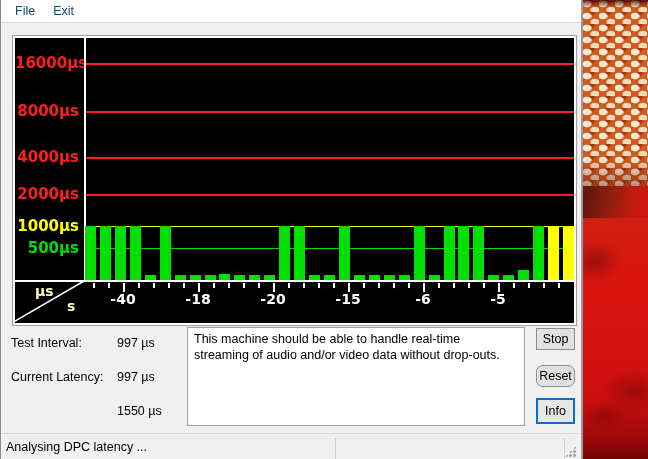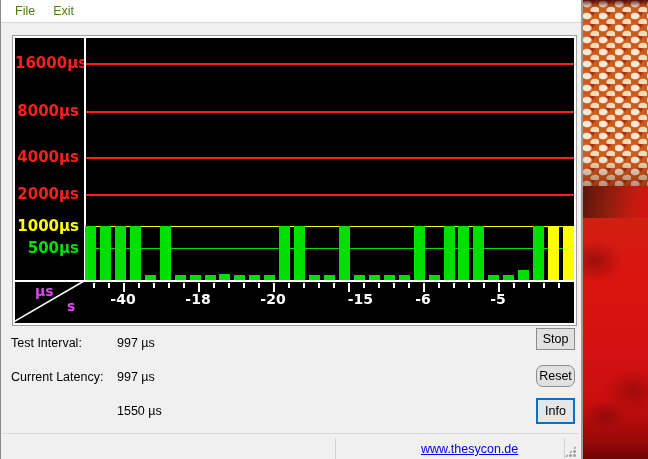--- a/index.html
+++ b/index.html
@@ -6,37 +6,37 @@
   html,body { width:648px; height:459px; }
   body { font-family:"Liberation Sans", sans-serif; background:#f0f0f0; }
   #screen { position:relative; width:648px; height:459px; overflow:hidden; background:#f0f0f0; }
 
   
   #appwin { position:absolute; left:0; top:0; width:583px; height:459px; background:#f0f0f0;
             border-left:1px solid #8a8a8a; border-right:2px solid #9a9a9a; }
 
   #menubar { position:absolute; left:0; top:0; right:0; height:23px; background:#ffffff;
              border-bottom:1px solid #d7d7d7; display:flex; align-items:center; padding-left:5px; }
-  .menu-item { padding:2px 9px; font-size:12.5px; color:#4d7c0f; cursor:default; }
+  .menu-item { padding:2px 9px; font-size:12.5px; color:#0c4a6e; cursor:default; }
 
   
   #chart-frame { position:absolute; left:11px; top:35px; width:565px; height:291px;
                  border:1px solid #9e9e9e; background:#ffffff; padding:2px; }
   #plot-area { position:relative; width:100%; height:100%; background:#000; overflow:hidden; }
 
   .gridline { position:absolute; left:71px; right:0; }
   .gridline-label { position:absolute; left:0; width:64px; text-align:right;
                     font-family:"DejaVu Sans", sans-serif; font-weight:bold; font-size:15px; line-height:16px; }
   .axis-v { position:absolute; left:69px; top:0; width:2px; height:244px; background:#fff; }
   .axis-h { position:absolute; left:0; right:0; top:242px; height:2px; background:#fff; }
   .bar { position:absolute; width:11px; }
   .x-tick { position:absolute; width:2px; background:#fff; top:245px; }
   .x-tick-label { position:absolute; top:253px; width:34px; text-align:center; color:#fff;
                   font-family:"DejaVu Sans", sans-serif; font-weight:bold; font-size:14px; }
-  .corner-unit { position:absolute; color:#d946ef; font-family:"DejaVu Sans", sans-serif;
+  .corner-unit { position:absolute; color:#fef9c3; font-family:"DejaVu Sans", sans-serif;
                  font-weight:bold; font-size:14px; }
   #corner-svg { position:absolute; left:0; top:242px; }
 
   
   .stat-label { position:absolute; left:10px; font-size:12.5px; color:#000; }
   .stat-value { position:absolute; left:116px; font-size:12.5px; color:#000; }
 
   
   #message-box { position:absolute; left:186px; top:327px; width:338px; height:99px;
                  background:#fff; border:1px solid #a0a0a0; padding:3px 6px;
@@ -140,21 +140,21 @@
           <div class="x-tick" style="left: 513px; height: 5px;"></div>
           <div class="x-tick" style="left: 528px; height: 5px;"></div>
           <div class="x-tick" style="left: 543px; height: 5px;"></div>
           <div class="x-tick" style="left: 108px; height: 9px;"></div>
           <div class="x-tick-label" style="left: 91px;">-40</div>
           <div class="x-tick" style="left: 183px; height: 9px;"></div>
           <div class="x-tick-label" style="left: 166px;">-18</div>
           <div class="x-tick" style="left: 258px; height: 9px;"></div>
           <div class="x-tick-label" style="left: 241px;">-20</div>
           <div class="x-tick" style="left: 333px; height: 9px;"></div>
-          <div class="x-tick-label" style="left: 324px; text-align: right;">-15</div>
+          <div class="x-tick-label" style="left: 316px;">-15</div>
           <div class="x-tick" style="left: 408px; height: 9px;"></div>
           <div class="x-tick-label" style="left: 391px;">-6</div>
           <div class="x-tick" style="left: 483px; height: 9px;"></div>
           <div class="x-tick-label" style="left: 466px;">-5</div>
           <div class="bar" style="left: 70px; top: 188px; height: 54px; background: rgb(0, 224, 0);"></div>
           <div class="bar" style="left: 85px; top: 188px; height: 54px; background: rgb(0, 224, 0);"></div>
           <div class="bar" style="left: 100px; top: 188px; height: 54px; background: rgb(0, 224, 0);"></div>
           <div class="bar" style="left: 115px; top: 188px; height: 54px; background: rgb(0, 224, 0);"></div>
           <div class="bar" style="left: 130px; top: 237px; height: 5px; background: rgb(0, 224, 0);"></div>
           <div class="bar" style="left: 145px; top: 188px; height: 54px; background: rgb(0, 224, 0);"></div>
@@ -192,27 +192,28 @@
           <div class="corner-unit" style="left: 52px; top: 260px;">s</div>
         </div>
     </div>
 
     <span class="stat-label" style="top:336px">Test Interval:</span>
     <span class="stat-value" style="top:336px">997 µs</span>
     <span class="stat-label" style="top:370px">Current Latency:</span>
     <span class="stat-value" style="top:370px">997 µs</span>
     <span class="stat-value" style="top:404px">1550 µs</span>
 
+    <div id="message-box">This machine should be able to handle real-time streaming of audio and/or video data without drop-outs.</div>
 
     <button class="btn" id="stop-btn">Stop</button>
     <button class="btn" id="reset-btn">Reset</button>
     <button class="btn" id="exit-btn">Info</button>
 
     <div id="statusbar">
-      <span id="status-link">www.thesycon.de</span>
+      <span id="status-text">Analysing DPC latency ...</span>
       <div class="status-divider" style="left:333px"></div>
       <div class="status-divider" style="left:562px"></div>
       <div id="resize-grip"></div>
     </div>
 
   </div>
 
   <div id="wallpaper">
     <div id="wp-knit"></div>
     <div id="wp-knit-shade"></div>

